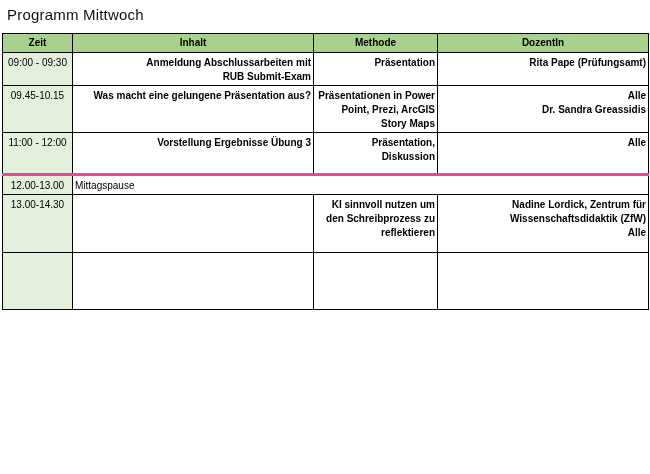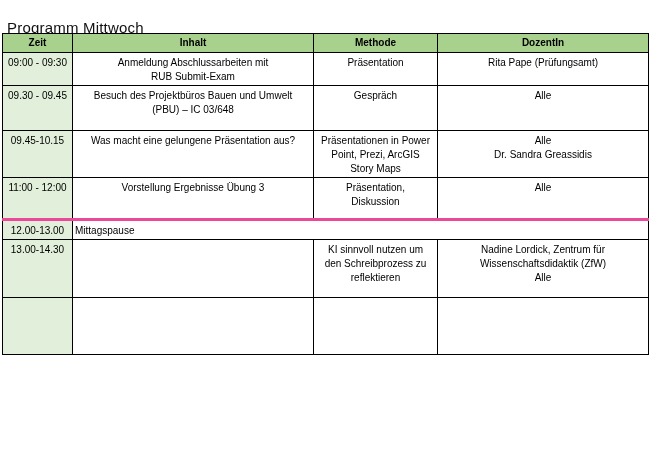--- a/index.html
+++ b/index.html
@@ -1,38 +1,38 @@
 <!DOCTYPE html>
 <html><head>
 <meta charset="utf-8">
 <style>
   html,body{margin:0;padding:0;background:#fff;}
   .page{
     position:relative;width:650px;height:474px;background:#ffffff;
     font-family:"Liberation Sans",sans-serif;color:#000;overflow:hidden;
   }
   .title{
-    position:absolute;left:7px;top:19px;font-size:15px;color:#111;
+    position:absolute;left:7px;top:6px;font-size:15px;color:#111;
     letter-spacing:.2px;
   }
   table.program{
     position:absolute;left:2px;top:33px;width:646px;
     border-collapse:collapse;table-layout:fixed;
   }
   table.program th, table.program td{
     border:1px solid #000;font-size:10px;line-height:14px;
     vertical-align:top;padding:3px 2px 1px;overflow:hidden;
     word-wrap:break-word;
   }
   table.program th{
     background:#a9d18e;font-weight:bold;text-align:center;
     height:13px;padding:2px 1px;
   }
   td.zeit{background:#e2efda;text-align:center;padding-top:4px;}
-  td.c{text-align:center;}
+  td.c{text-align:right;font-weight:bold;}
   .pre{white-space:pre-line;}
   td.vmid{vertical-align:middle;padding-top:0;}
   td.pt8{padding-top:8px;}
   td.lh21{line-height:21px;}
   td.lh19{line-height:19px;}
   tr.thick td{border-top:3px solid #ec4899;}
   td.merged{text-align:left;vertical-align:middle;padding:2px;}
 </style>
 </head>
 <body>
@@ -56,27 +56,20 @@
         <th>DozentIn</th>
       </tr>
     </thead>
     <tbody>
       <tr style="height:28px">
         <td class="zeit">09:00 - 09:30</td>
         <td class="c pre lh21">Anmeldung Abschlussarbeiten mit
 RUB Submit-Exam</td>
         <td class="c pre vmid">Präsentation</td>
         <td class="c pre">Rita Pape (Prüfungsamt)</td>
-      </tr>
-      <tr style="height:45px">
-        <td class="zeit">09.30 - 09.45</td>
-        <td class="c pre">Besuch des Projektbüros Bauen und Umwelt
-(PBU) – IC 03/648</td>
-        <td class="c pre pt8">Gespräch</td>
-        <td class="c pre">Alle</td>
       </tr>
       <tr style="height:44px">
         <td class="zeit pt8">09.45-10.15</td>
         <td class="c pre pt8">Was macht eine gelungene Präsentation aus?</td>
         <td class="c pre pt8">Präsentationen in Power
 Point, Prezi, ArcGIS
 Story Maps</td>
         <td class="c pre pt8">Alle
 Dr. Sandra Greassidis</td>
       </tr>

